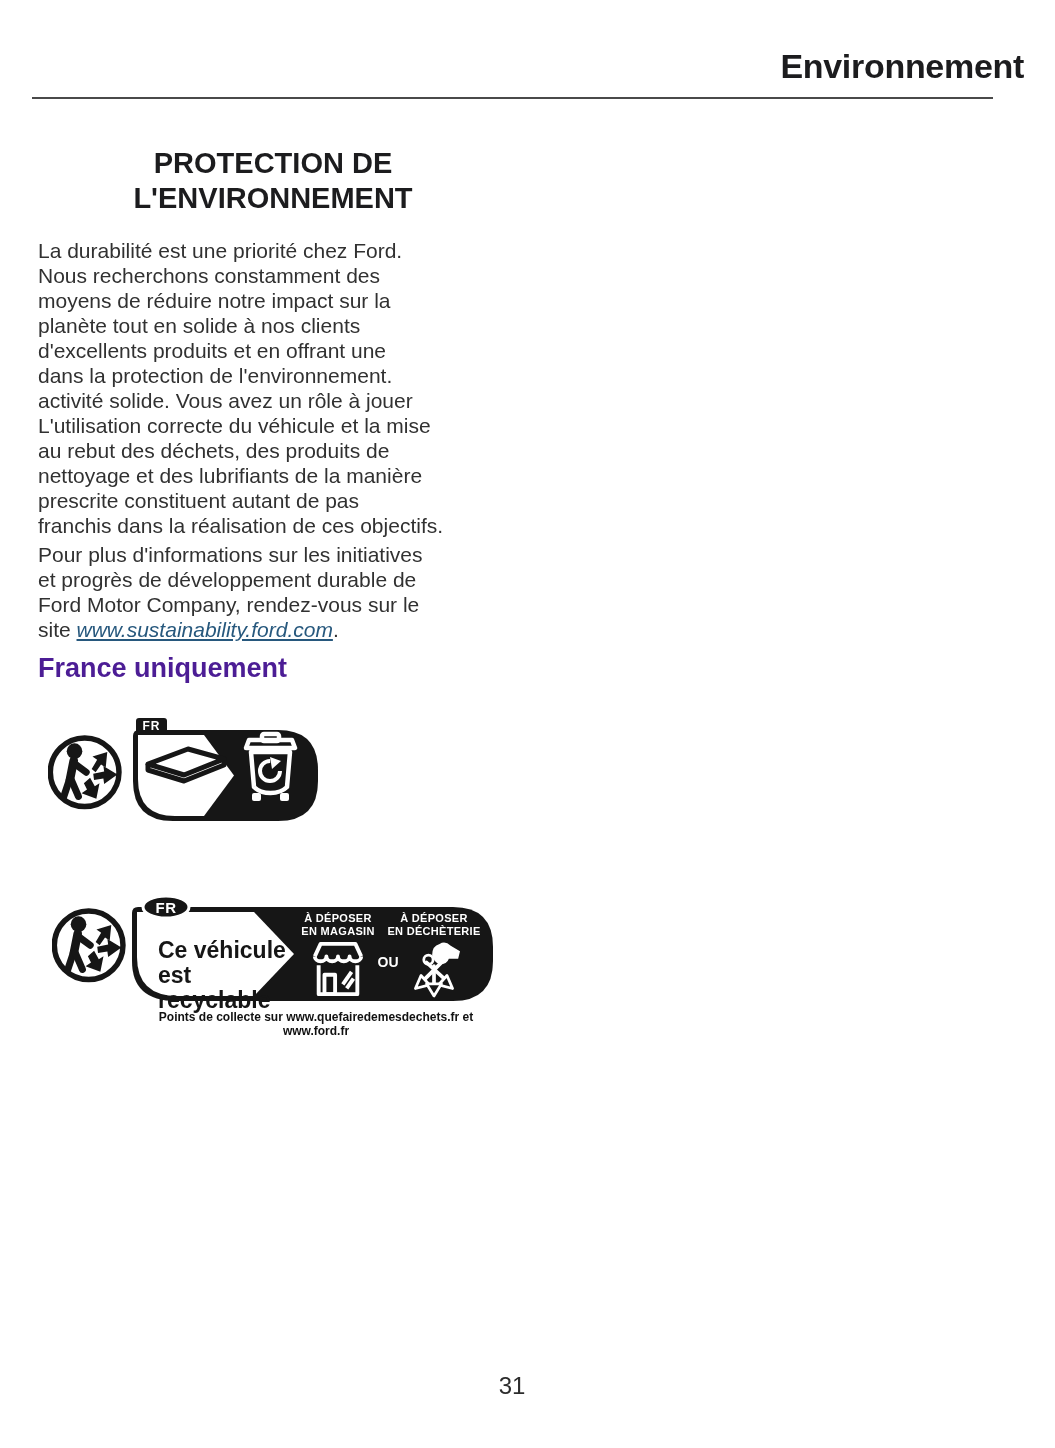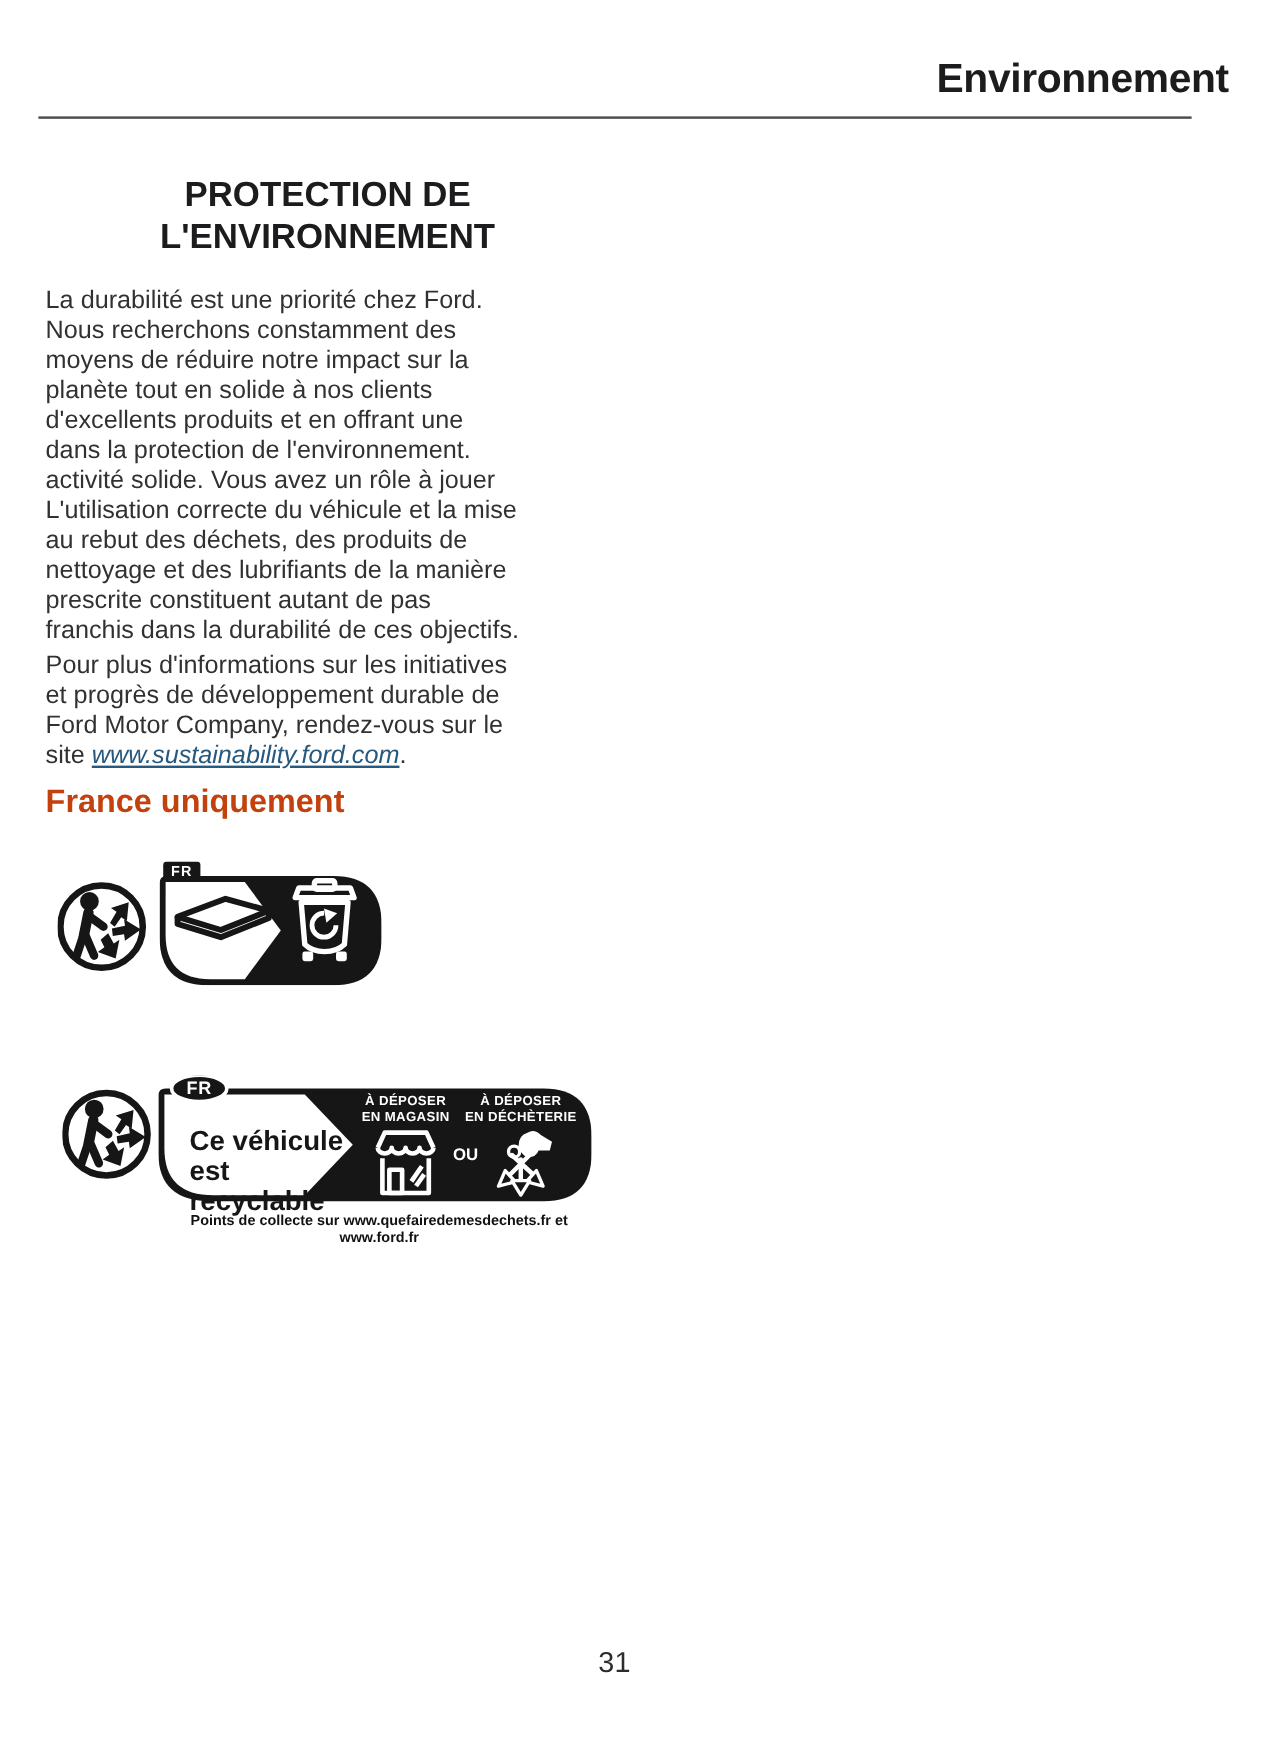--- a/index.html
+++ b/index.html
@@ -29,21 +29,21 @@
     position:absolute;left:38px;width:500px;
     font-size:21px;line-height:25px;color:#313131;
   }
   .para-1{top:238px;}
   .para-2{top:542px;}
   .doc-link{
     color:#27587d;font-style:italic;text-decoration:underline;cursor:pointer;
   }
   .sub-heading{
     position:absolute;left:38px;top:653px;width:470px;
-    font-size:27px;font-weight:bold;color:#c2410c;
+    font-size:27px;font-weight:bold;color:#4c1d95;
   }
   .logo-row-1{position:absolute;left:48px;top:718px;}
   .logo-row-2{position:absolute;left:52px;top:896px;}
   .triman{position:absolute;left:0;top:15px;}
   .logo-row-2 .triman{top:9px;}
   .recycle-label-1{
     position:absolute;left:85px;top:0;width:185px;height:103px;
   }
   .recycle-label-2{
     position:absolute;left:80px;top:0;width:361px;height:106px;
@@ -100,21 +100,21 @@
     <div>Nous recherchons constamment des</div>
     <div>moyens de réduire notre impact sur la</div>
     <div>planète tout en solide à nos clients</div>
     <div>d'excellents produits et en offrant une</div>
     <div>dans la protection de l'environnement.</div>
     <div>activité solide. Vous avez un rôle à jouer</div>
     <div>L'utilisation correcte du véhicule et la mise</div>
     <div>au rebut des déchets, des produits de</div>
     <div>nettoyage et des lubrifiants de la manière</div>
     <div>prescrite constituent autant de pas</div>
-    <div>franchis dans la durabilité de ces objectifs.</div>
+    <div>franchis dans la réalisation de ces objectifs.</div>
   </div>
 
   <div class="para para-2">
     <div>Pour plus d'informations sur les initiatives</div>
     <div>et progrès de développement durable de</div>
     <div>Ford Motor Company, rendez-vous sur le</div>
     <div><span>site </span><a class="doc-link" href="#">www.sustainability.ford.com</a><span>.</span></div>
   </div>
 
   <div class="sub-heading">France uniquement</div>

